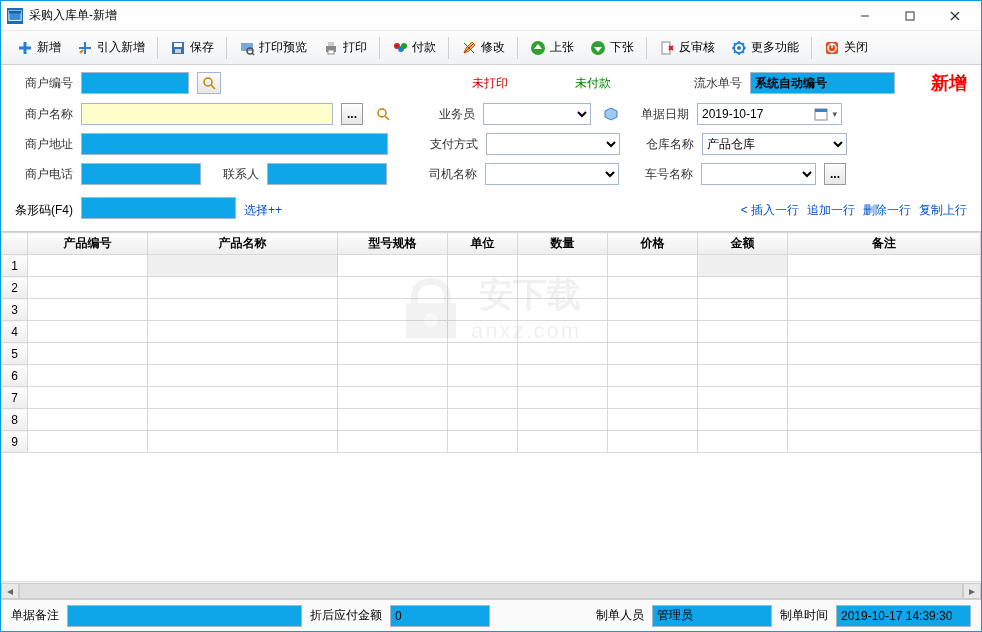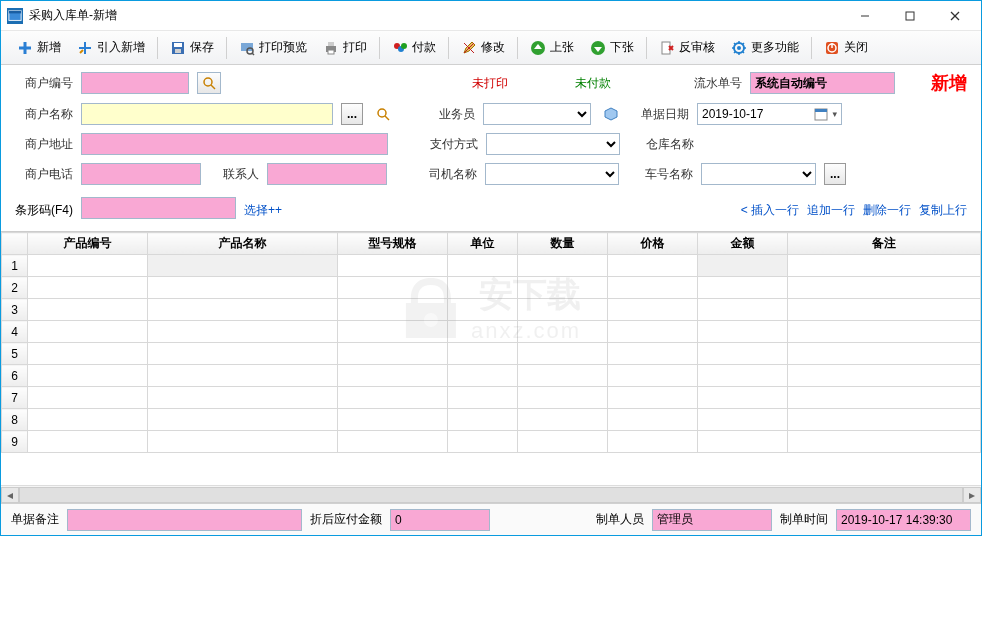--- a/index.html
+++ b/index.html
@@ -1,34 +1,34 @@
 <!DOCTYPE html>
 <html><head>
 <meta charset="utf-8">
 <style>
 * { box-sizing: border-box; margin: 0; padding: 0; }
 body { font-family: "Microsoft YaHei", SimSun, Arial, sans-serif; font-size: 12px; background: #fff; color: #000; }
-.window { width: 982px; height: 536px; border: 1px solid #0a9bdf; display: flex; flex-direction: column; }
+.window { width: 982px; height: 632px; border: 1px solid #0a9bdf; display: flex; flex-direction: column; }
 
 .titlebar { height: 30px; background: #fff; display: flex; align-items: center; padding: 0 4px 0 6px; border-bottom: 1px solid #e8e8e8; }
 .titlebar .app-icon { width: 16px; height: 16px; background: #1b6eb3; margin-right: 6px; display:flex;align-items:center;justify-content:center;}
 .titlebar .app-icon svg{width:14px;height:14px;}
 .titlebar .title { flex: 1; font-size: 12px; }
 .titlebar .win-btn { width: 45px; height: 28px; display: flex; align-items: center; justify-content: center; color:#333;}
 
 .toolbar { height: 34px; background: linear-gradient(#fdfdfd,#f1f2f4); border-bottom: 1px solid #d0d0d0; display: flex; align-items: center; padding: 0 10px; gap: 4px; }
 .tb-btn { display: flex; align-items: center; gap: 4px; padding: 3px 6px; border-radius: 3px; cursor: pointer; white-space: nowrap;}
 .tb-btn .ico { width: 16px; height: 16px; display:flex;align-items:center;justify-content:center;}
 .tb-sep { width: 1px; height: 22px; background: #d0d0d0; margin: 0 2px; }
 
 .form-area { padding: 6px 14px 8px 14px; display: flex; flex-direction: column; gap: 8px; }
 .row { display: flex; align-items: center; gap: 8px; }
 .lbl { width: 58px; text-align: right; color: #333; }
 .lbl-r { text-align: right; color: #333;}
-.inp { height: 22px; border: 1px solid #a3b8cc; background: #f9a8d4; padding: 0 4px; font-size: 12px;}
+.inp { height: 22px; border: 1px solid #a3b8cc; background: #0ea5e9; padding: 0 4px; font-size: 12px;}
 .inp-yellow { background: #ffffcc; }
 .sel { height: 22px; border: 1px solid #a3b8cc; background: #fff; font-size: 12px;}
 .btn-sm { height: 22px; width: 24px; border: 1px solid #a3b8cc; background: linear-gradient(#fdfdfd,#e7e7e7); display:flex;align-items:center;justify-content:center;cursor:pointer;}
 .btn-dots{height:22px;width:22px;border:1px solid #999;background:linear-gradient(#fdfdfd,#e7e7e7);display:flex;align-items:center;justify-content:center;cursor:pointer;font-weight:bold;}
 .red { color: #d00000; }
 .green { color: #008000; }
 .blue-link { color: #0050c8; cursor: pointer; }
 .big-red { color: #ff0000; font-size: 18px; font-weight: bold; }
 
 .barcode-row{display:flex;align-items:flex-end;padding:4px 14px 12px 14px;gap:8px;}
@@ -256,20 +256,21 @@
       </div>
     </div>
 
     <div class="row">
       <span class="lbl">商户地址</span>
       <input class="inp" style="width: 307px;">
       <div style="width:16px"></div>
       <span class="lbl-r" style="width:58px">支付方式</span>
       <select class="sel" style="width:134px"><option></option></select>
       <span class="lbl-r" style="width:66px">仓库名称</span>
+      <select class="sel" style="width:145px"><option>产品仓库</option></select>
     </div>
 
     <div class="row">
       <span class="lbl">商户电话</span>
       <input class="inp" style="width: 120px;">
       <span class="lbl-r" style="width:50px">联系人</span>
       <input class="inp" style="width: 120px;">
       <div style="width:16px"></div>
       <span class="lbl-r" style="width:58px">司机名称</span>
       <select class="sel" style="width:134px"><option></option></select>

